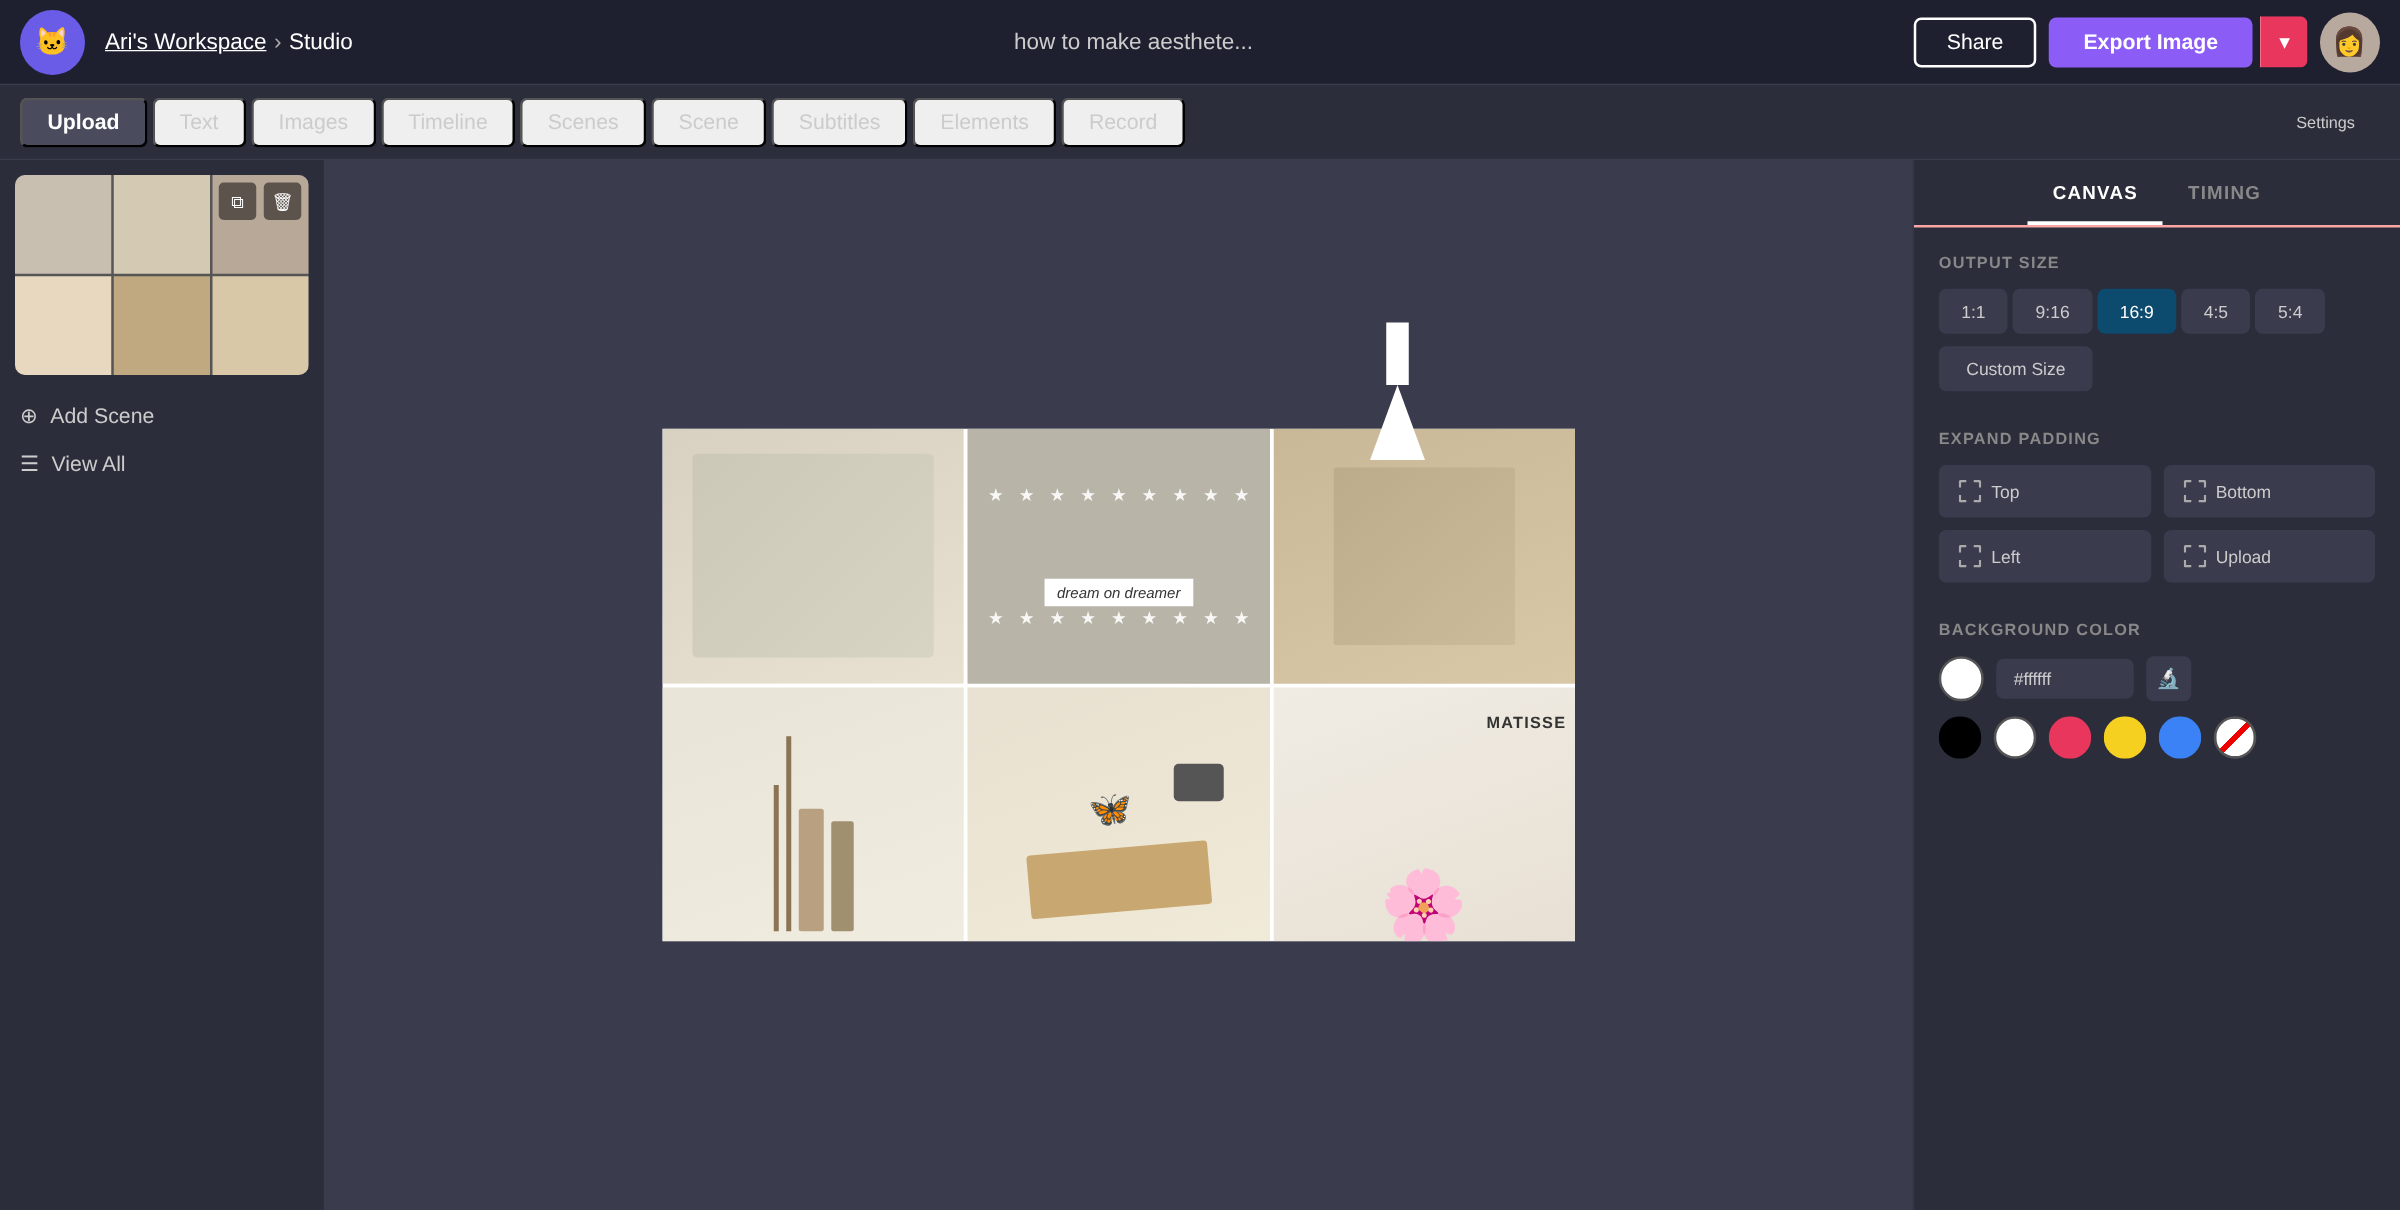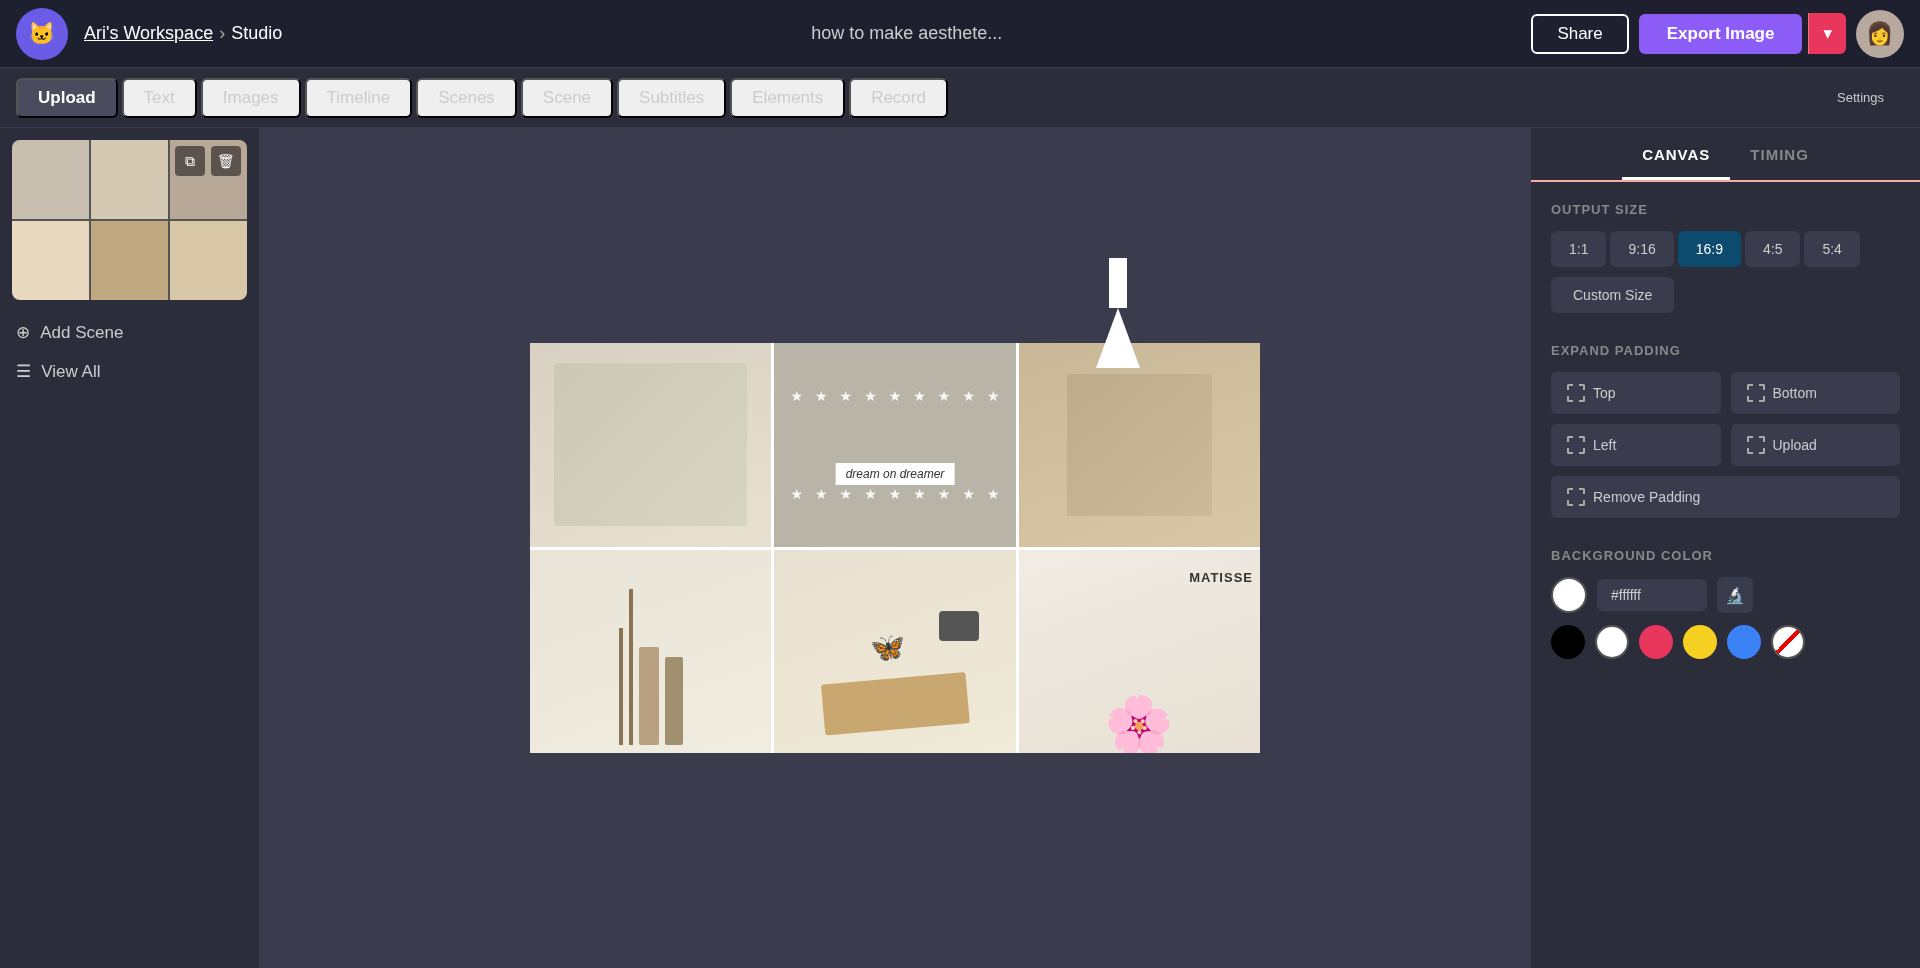--- a/index.html
+++ b/index.html
@@ -646,24 +646,20 @@
         </button>
         <button class="padding-btn">
           <div class="padding-icon"></div>
           <span>Left</span>
         </button>
         <button class="padding-btn">
           <div class="padding-icon"></div>
           <span>Upload</span>
         </button>
       </div>
-      <button class="remove-padding-btn">
-        <div class="padding-icon"></div>
-        <span>Remove Padding</span>
-      </button>
     </div>
 
     <div class="bg-color-section">
       <div class="panel-section-title">BACKGROUND COLOR</div>
       <div class="bg-color-row">
         <div class="color-swatch" style="background:#ffffff;"></div>
         <input class="color-hex-input" type="text" value="#ffffff" style="">
         <button class="eyedropper-btn">
           <span>🔬</span>
         </button>

